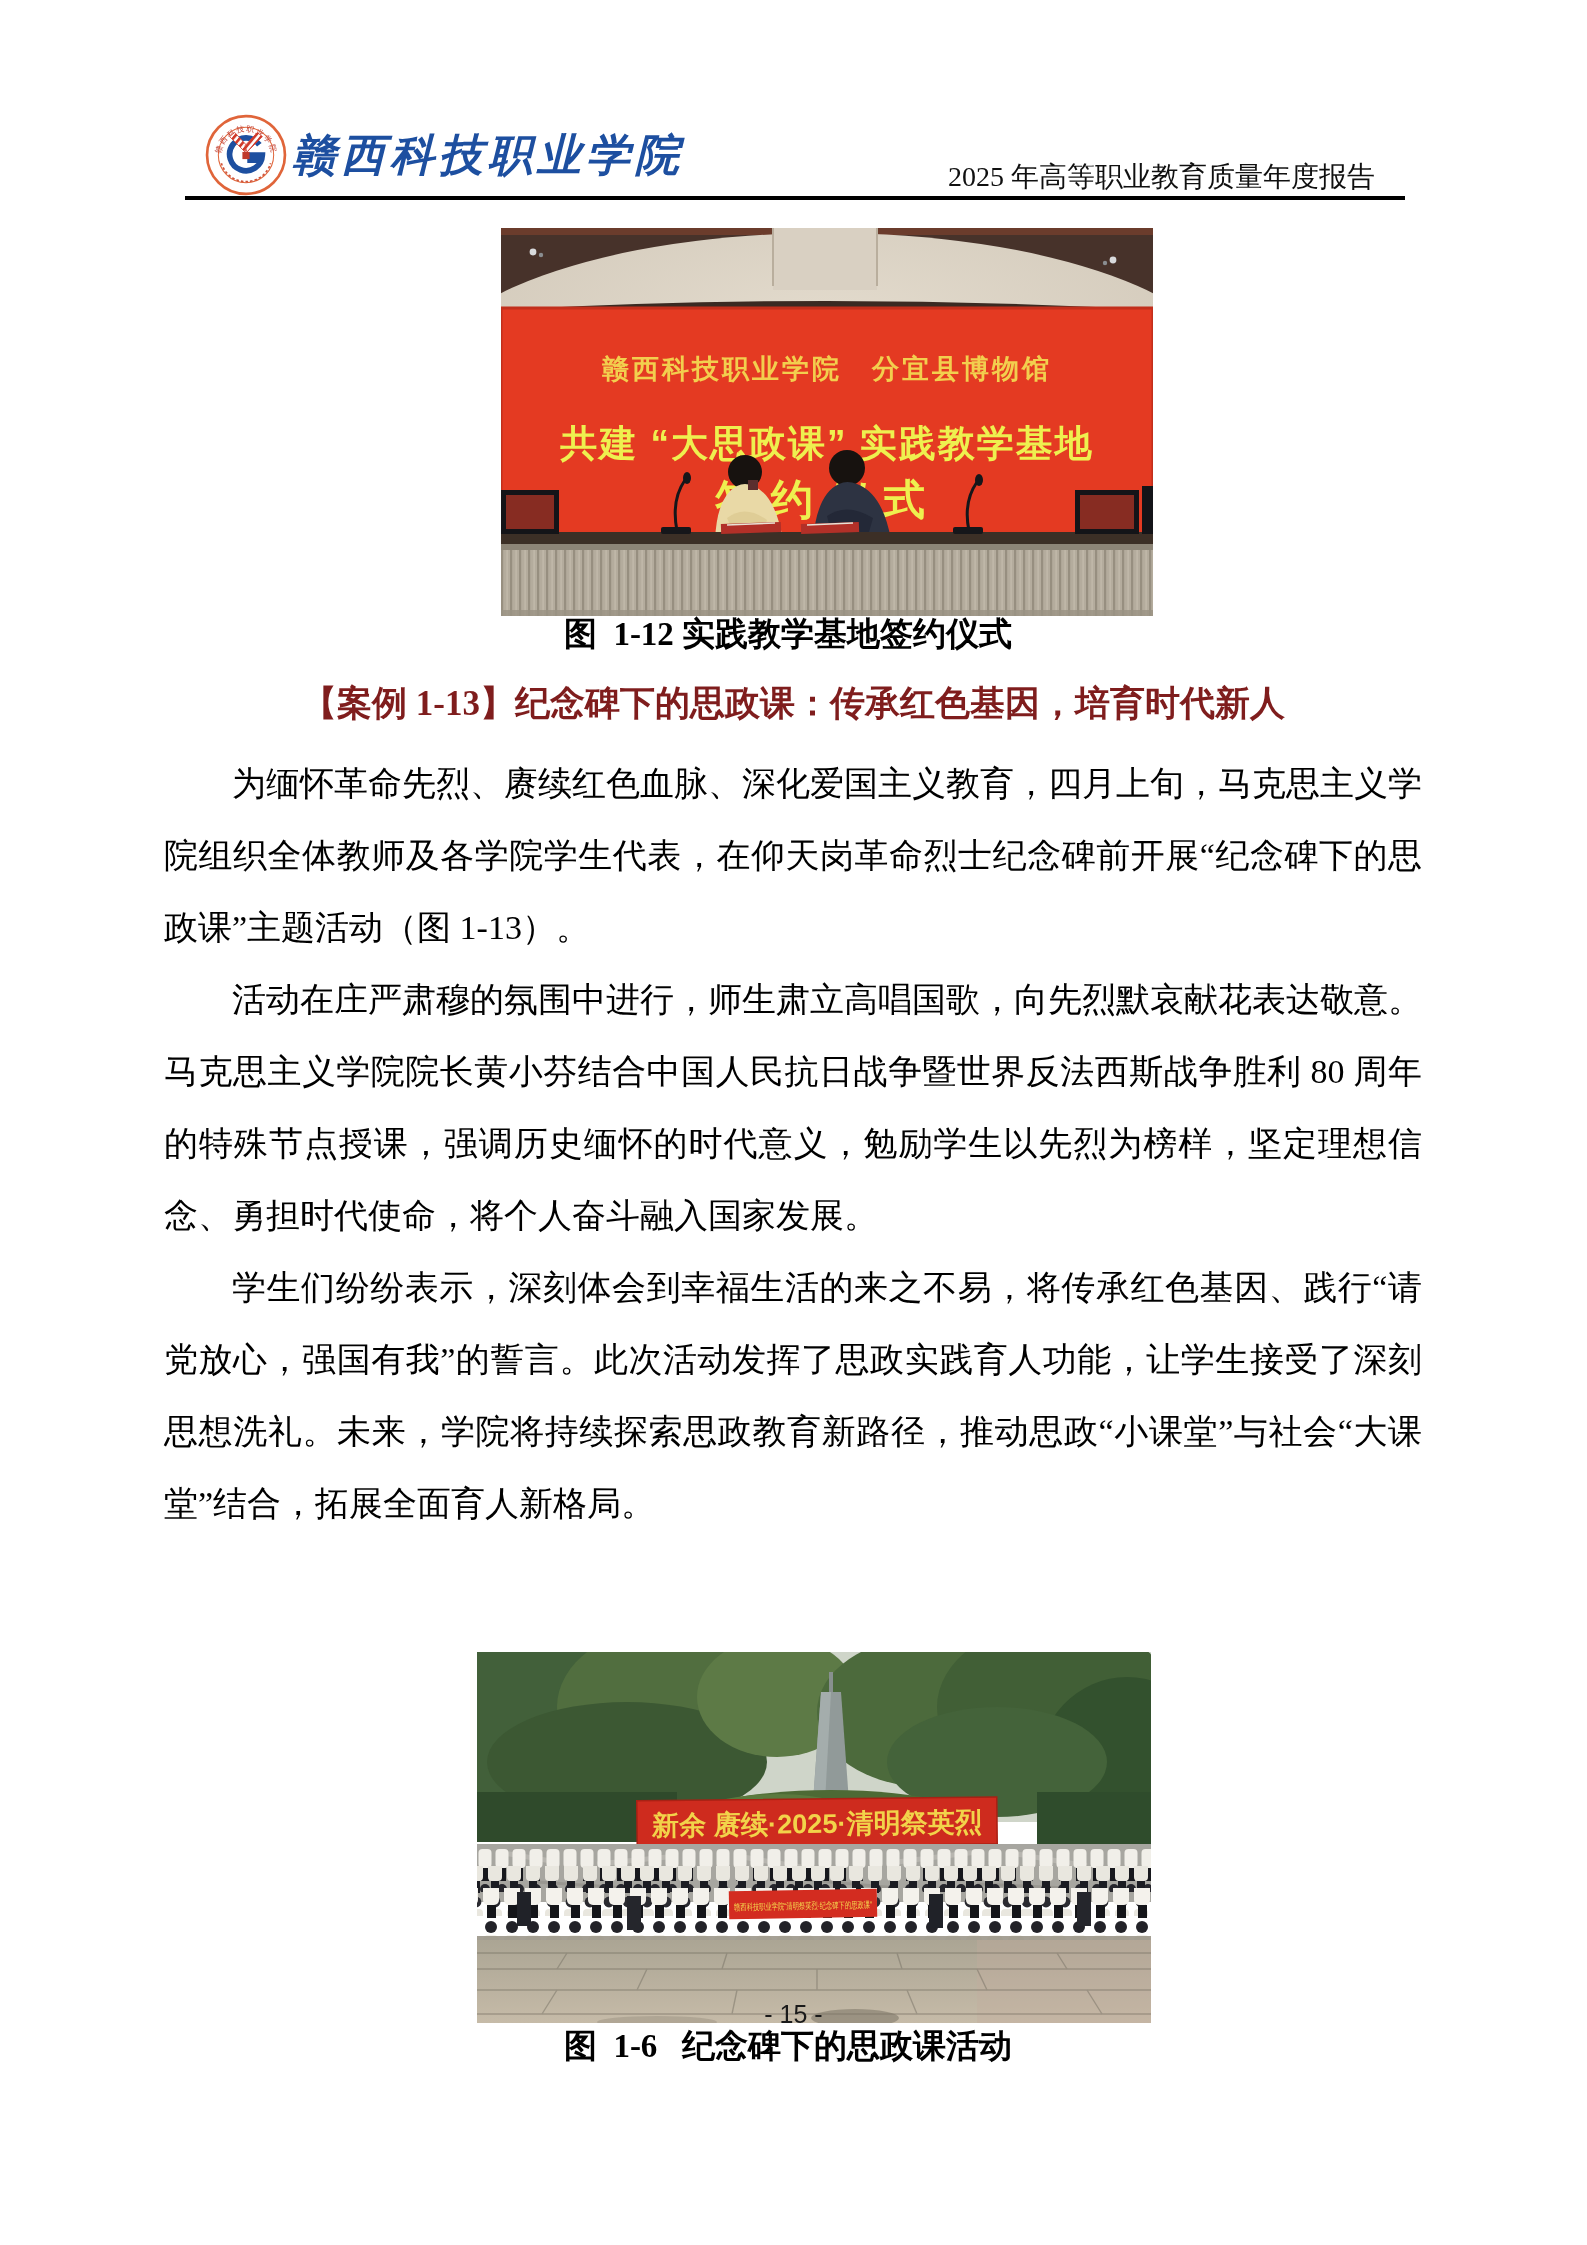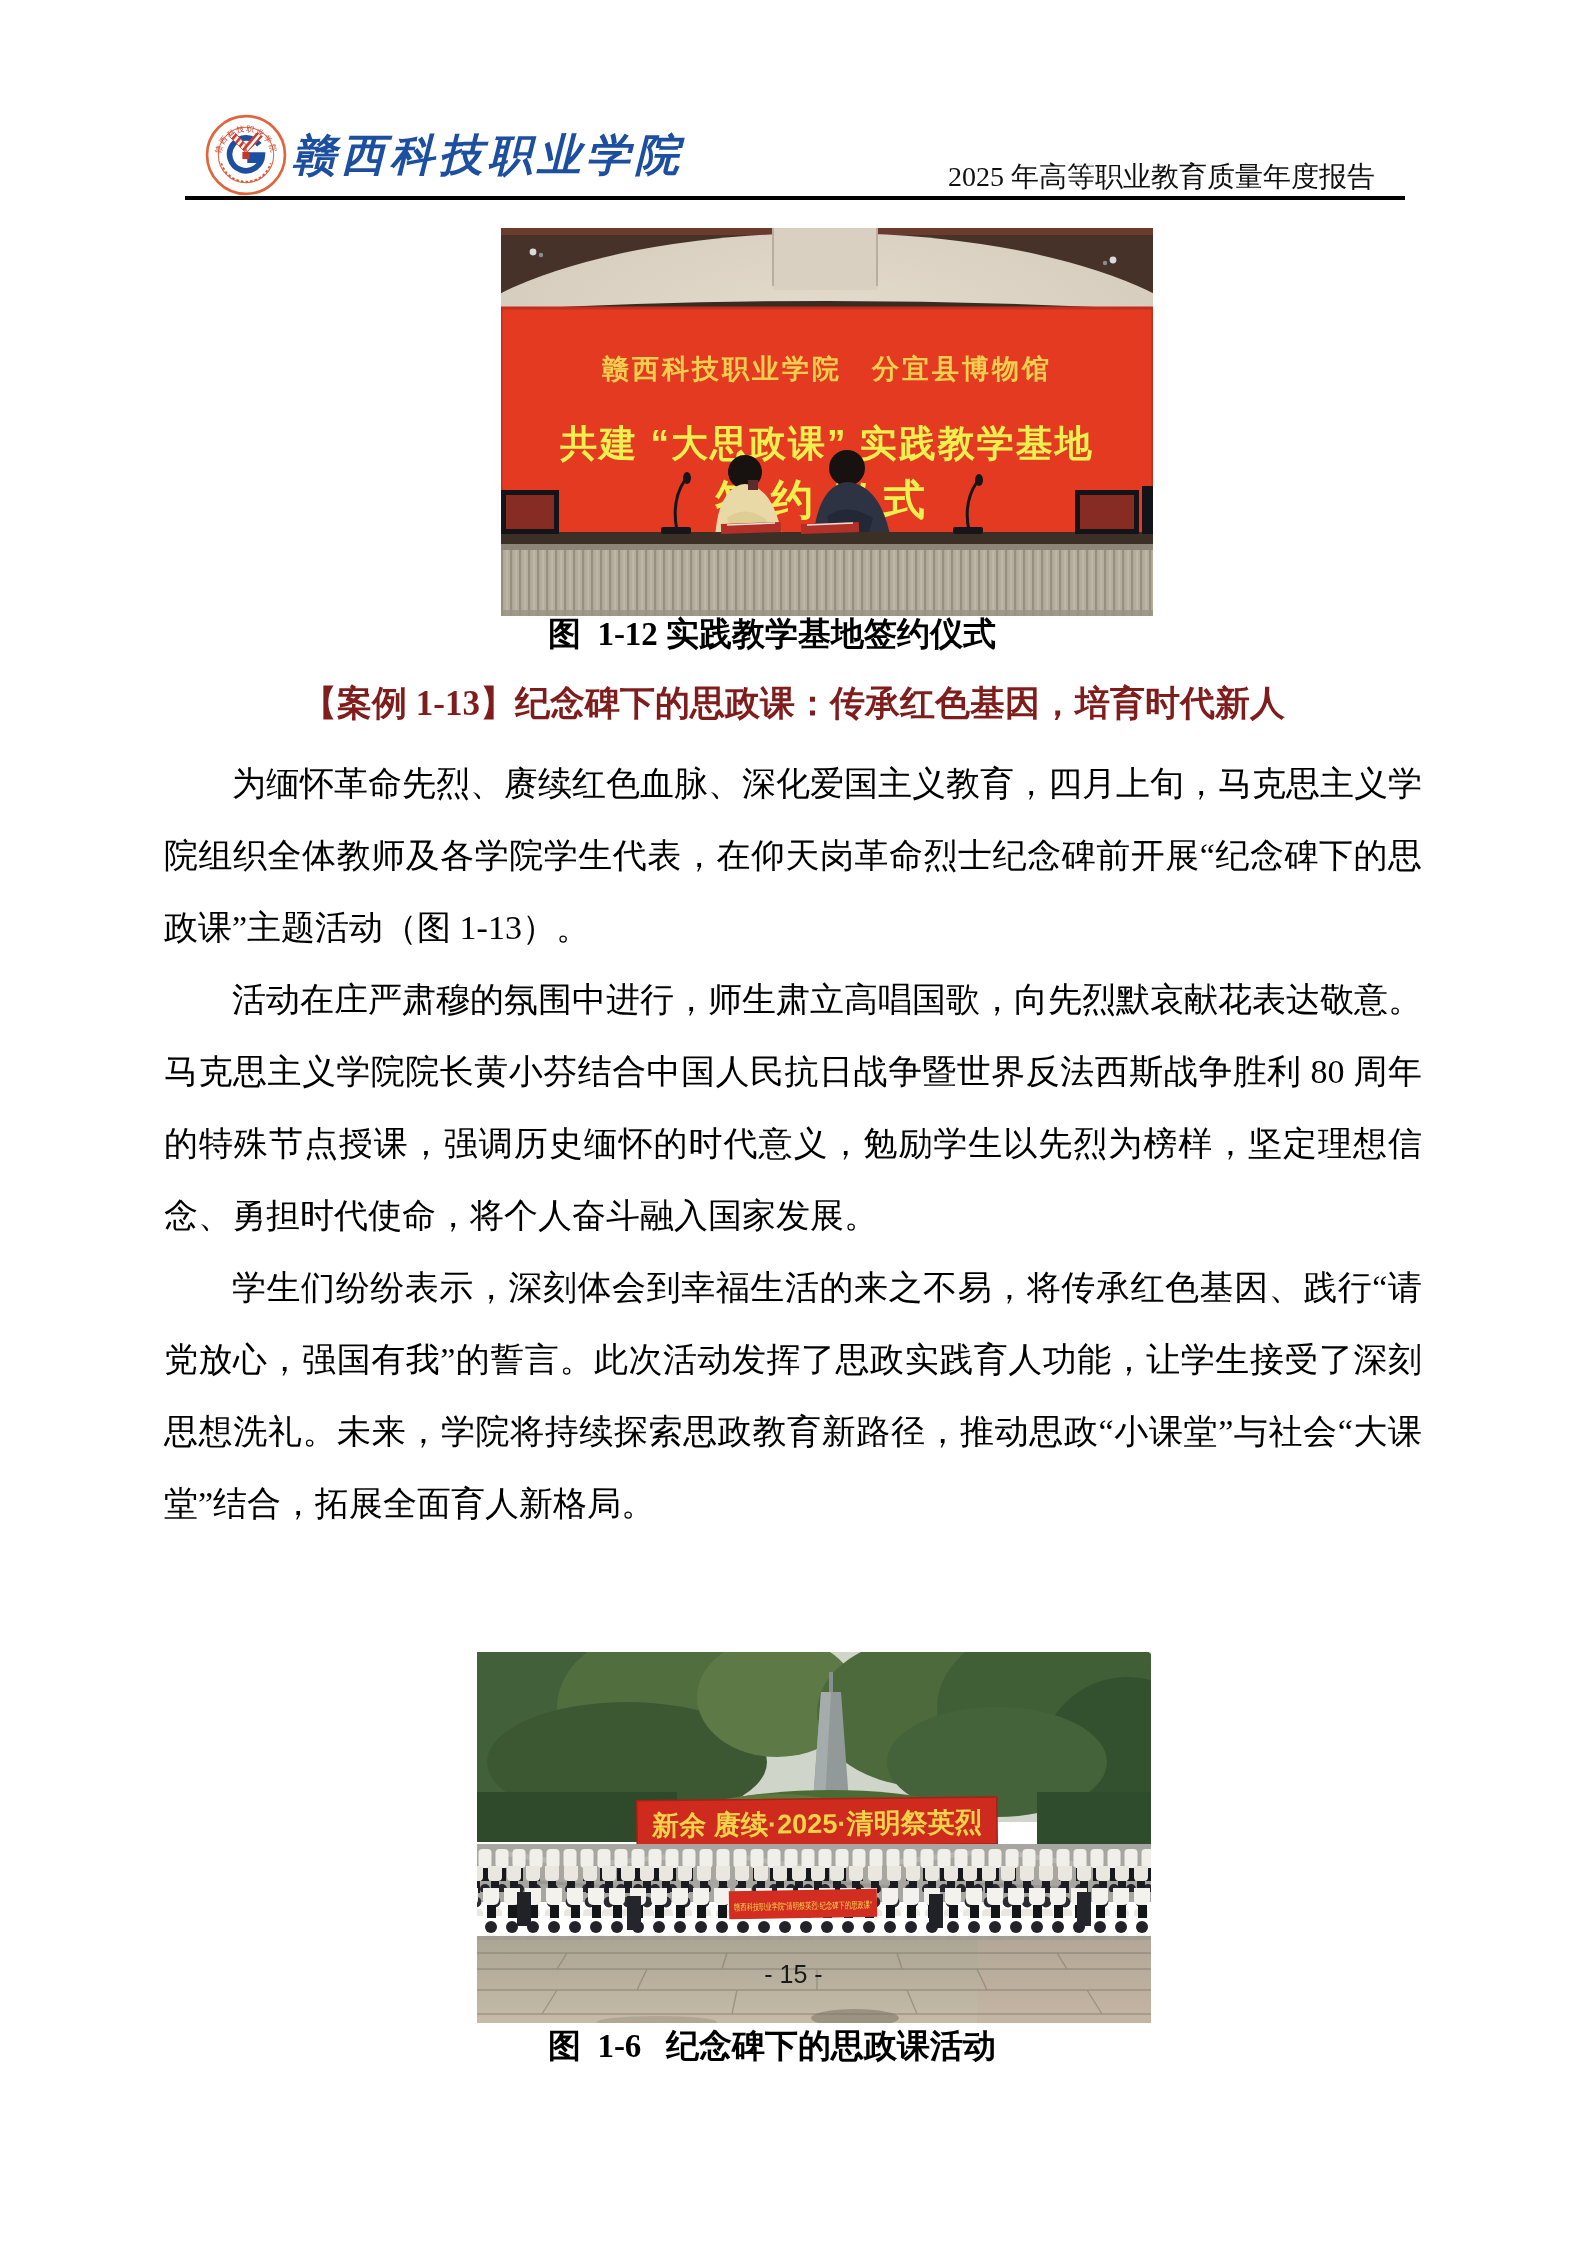--- a/index.html
+++ b/index.html
@@ -20,37 +20,37 @@
     position:absolute;top:158px;right:212px;
     font-size:28px;color:#101010;white-space:nowrap;
     font-family:"Liberation Serif","DejaVu Serif",serif;
   }
   .header-rule{position:absolute;left:185px;top:196px;width:1220px;height:4px;background:#000;}
   
   figure{position:absolute;margin:0;padding:15px;}
   .photo1{left:486px;top:213px;width:652px;height:388px;}
   .photo2{left:462px;top:1637px;width:674px;height:371px;border-radius:12px;}
   .caption{
-    position:absolute;left:0;width:1544px;text-align:center;
+    position:absolute;left:16px;width:1544px;text-align:center;
     font-weight:bold;font-size:33px;white-space:pre;color:#000;
   }
   .caption1{top:612px;}
   .caption2{top:2024px;}
   
   .case-heading{
     position:absolute;left:0;top:680px;width:1587px;text-align:center;
     font-weight:bold;font-size:35px;margin:0;white-space:nowrap;color:#7f1d1d;
   }
   .body-text{
     position:absolute;left:164px;top:748px;width:1258px;
     font-size:34px;line-height:72px;text-align:justify;
   }
   .body-text p{margin:0;text-indent:2em;}
   .page-number{
-    position:absolute;left:0;top:1960px;width:1587px;text-align:center;
+    position:absolute;left:0;top:2000px;width:1587px;text-align:center;
     font-family:"Liberation Sans","DejaVu Sans",sans-serif;
     font-size:25px;color:#1a1a1a;
   }
   svg text{font-family:"Liberation Sans","DejaVu Sans",sans-serif;}
 </style>
 </head>
 <body>
 
 <div class="page">
 

